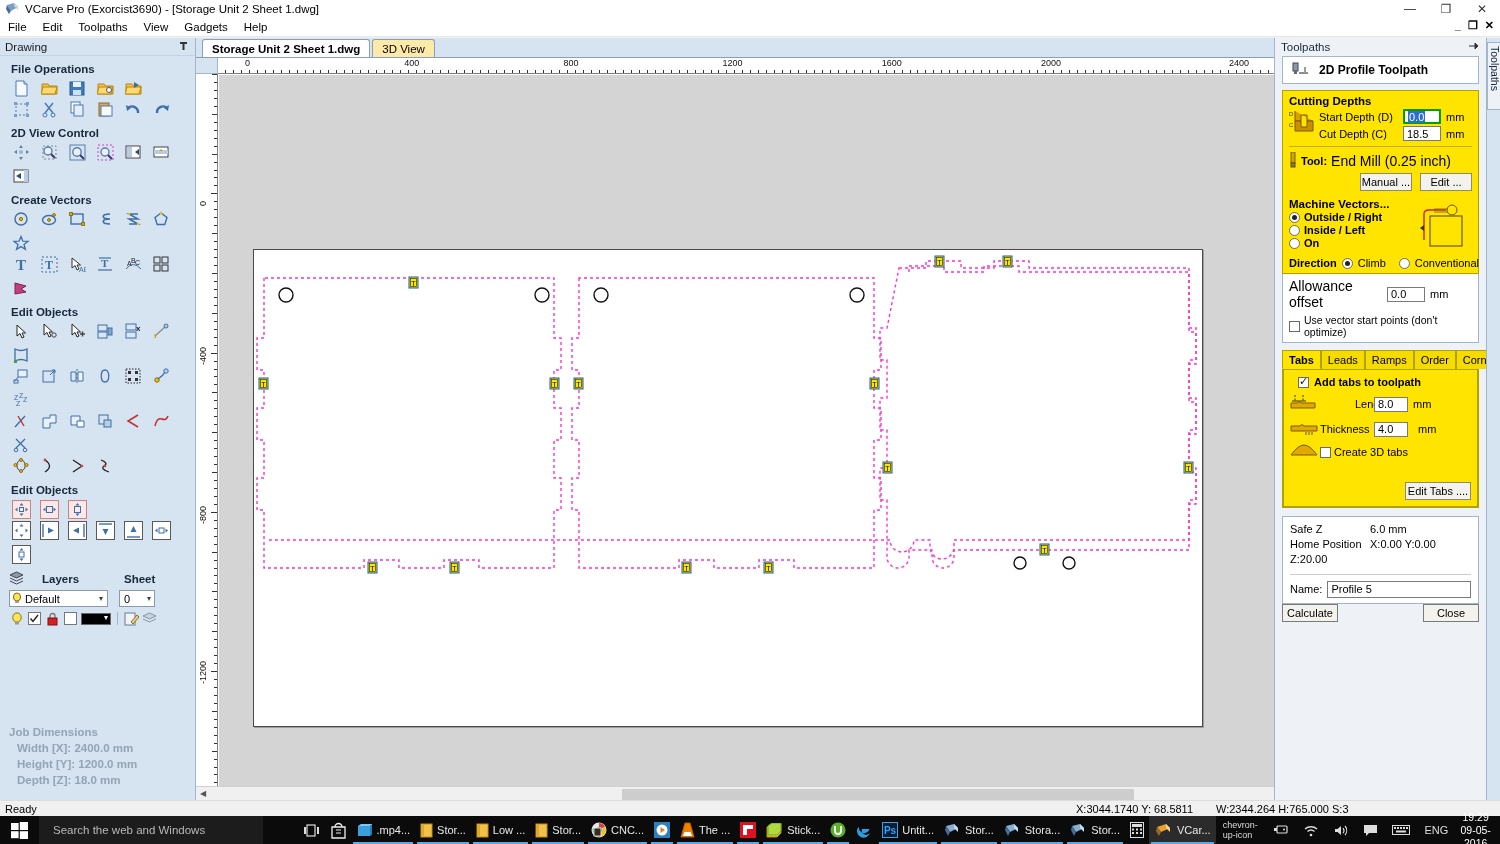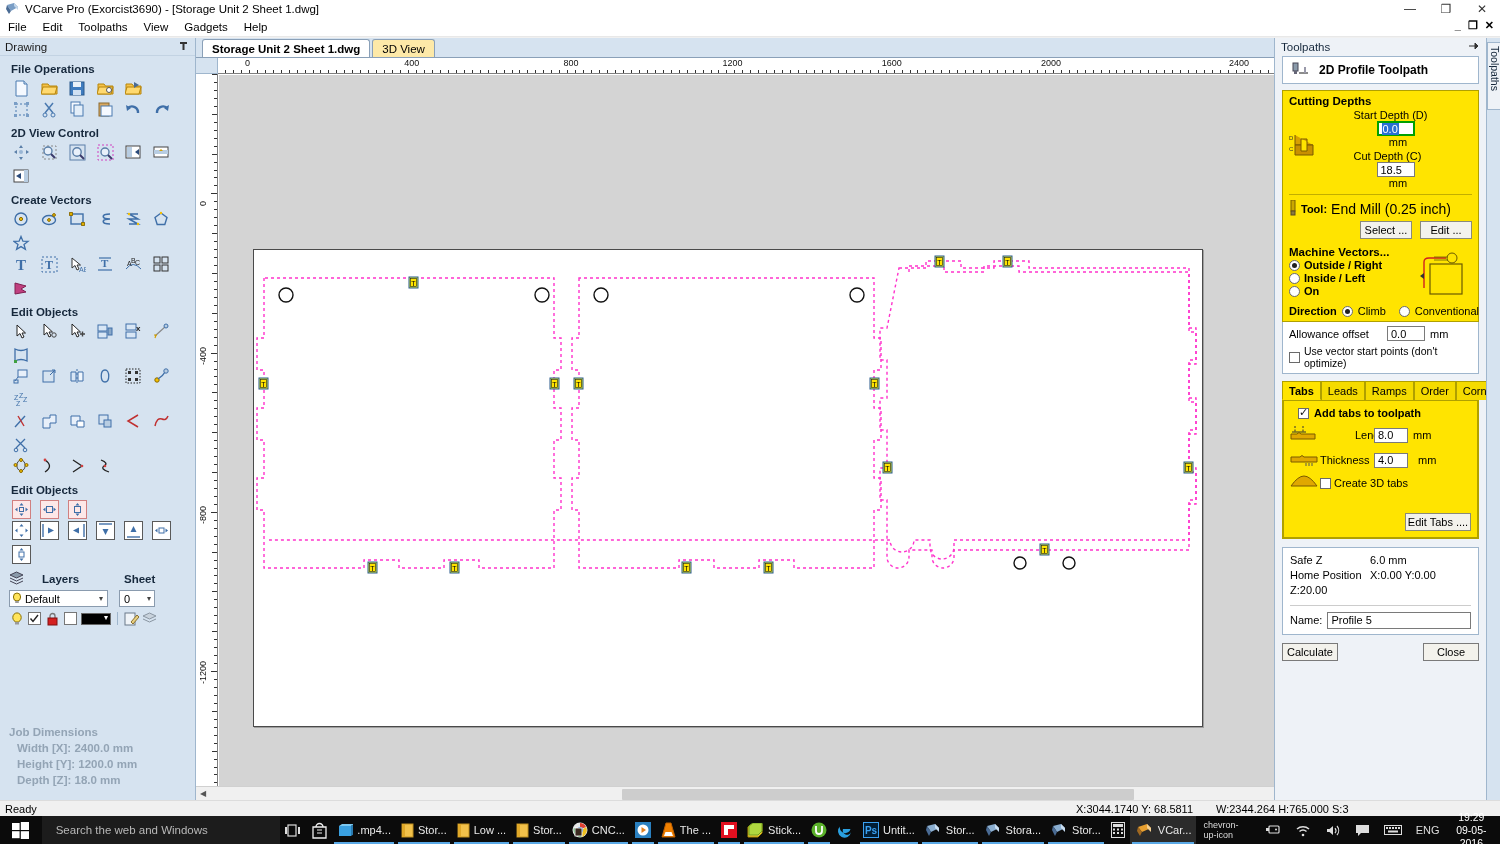--- a/index.html
+++ b/index.html
@@ -187,21 +187,21 @@
   .tp-title {
     background: #fff; border: 1px solid #9fb6cd; height: 28px;
     display: flex; align-items: center; padding-left: 8px; gap: 8px;
     margin-bottom: 6px;
   }
   .tp-title .t { font-size: 12px; font-weight: bold; color: #000; }
   .yellowbox {
     background: #ffe400; border: 1px solid #b0a000; padding: 4px 6px;
   }
   .sec-title { font-size: 11.5px; font-weight: bold; color: #000; }
-  .frow { display: flex; align-items: center; margin-top: 2px; flex-direction: column; }
+  .frow { display: flex; align-items: center; margin-top: 2px; }
   .flabel { font-size: 11px; color: #000; }
   .finput {
     background: #fff; border: 1px solid #7a7a7a; height: 15px;
     font-size: 11px; padding: 0 3px; display: flex; align-items: center;
   }
   .finput.sel-green { border: 2px solid #00a000; }
   .finput .selblue {
     background: #2a6fd4; color: #fff; padding: 0 1px;
   }
   .unit { font-size: 11px; margin-left: 5px; }
@@ -241,21 +241,21 @@
   .tabpanel {
     background: #ffe400; border: 2px solid #b0a000; padding: 6px;
     margin-top: -1px;
   }
   .infobox {
     background: #fff; border: 1px solid #9fb6cd; padding: 5px 7px;
     margin-top: 8px; font-size: 11px; line-height: 15px;
   }
   .infobox .lbl { display: inline-block; width: 80px; }
   .hr-g { height: 1px; background: #ccc; margin: 7px 0 5px 0; }
-  .bottombtns { display: flex; justify-content: space-between; margin-top: 8px; }
+  .bottombtns { display: flex; justify-content: space-between; }
   .bbtn {
     background: #f3f2ec; border: 1px solid #7a7a7a; height: 18px;
     width: 56px; font-size: 11px; display: flex; align-items: center;
     justify-content: center;
   }
   .nameinput {
     background: #fff; border: 1px solid #7a7a7a; height: 17px;
     flex: 1; font-size: 11px; padding: 0 3px; display: flex; align-items: center;
     margin-left: 5px;
   }
@@ -293,21 +293,21 @@
   }
   .startbtn {
     width: 46px; height: 28px; display: flex; align-items: center;
     justify-content: center;
   }
   .searchbox {
     width: 262px; height: 28px; background: #1c1c1c;
     display: flex; align-items: center; padding-left: 14px;
     font-size: 11.5px; color: #b8b8b8;
   }
-  .tb-icons { display: flex; align-items: center; }
+  .tb-icons { display: flex; align-items: center; padding-left: 36px; }
   .tbi {
     height: 28px; display: flex; align-items: center; gap: 4px;
     padding: 0 5px; position: relative;
   }
   .tbi .lbl { font-size: 11px; color: #e8e8e8; white-space: nowrap; }
   .tbi.open::after {
     content: ''; position: absolute; left: 2px; right: 2px; bottom: 0;
     height: 2px; background: #5aa9e6;
   }
   .tbi.active { background: #2b2b2b; }
@@ -1335,21 +1335,21 @@
           <span>
             <svg width="8" height="16" viewBox="0 0 8 16">
                 <rect x="2" y="0" width="4" height="11" fill="#caa800" stroke="#7a6000"></rect>
                 <rect x="2" y="11" width="4" height="4" fill="#8a7a40" stroke="#5a4a20"></rect>
               </svg>
           </span>
           <span style="font-size:11px;font-weight:bold;">Tool:</span>
           <span style="font-size:14px;">End Mill (0.25 inch)</span>
         </div>
         <div class="btnrow">
-          <div class="btn">Select ...</div>
+          <div class="btn">Manual ...</div>
           <div class="btn">Edit ...</div>
         </div>
 
         <div class="hr-y" style="background:transparent;margin:4px 0 2px;"></div>
 
         <div style="display:flex;">
           <div style="flex:1;">
             <div class="sec-title">Machine Vectors...</div>
             <div class="radio-row">
               <span class="radio on"></span>
@@ -1378,21 +1378,21 @@
           <span style="font-size:11px;font-weight:bold;">Direction</span>
           <span class="radio on"></span>
           <span style="font-size:11px;">Climb</span>
           <span class="radio" style="margin-left:8px;"></span>
           <span style="font-size:11px;">Conventional</span>
         </div>
       </div>
 
       <div class="whitebox" style="border-top:none;">
         <div style="display:flex;align-items:center;">
-          <span style="font-size:11px;width:98px;">Allowance offset</span>
+          <span style="font-size:14px;width:98px;">Allowance offset</span>
           <span class="finput" style="width:38px;">0.0</span>
           <span class="unit">mm</span>
         </div>
         <div style="display:flex;align-items:center;gap:4px;margin-top:4px;">
           <span class="cbox"></span>
           <span style="font-size:10.5px;">Use vector start points (don't optimize)</span>
         </div>
       </div>
 
       <div class="tabbar">

